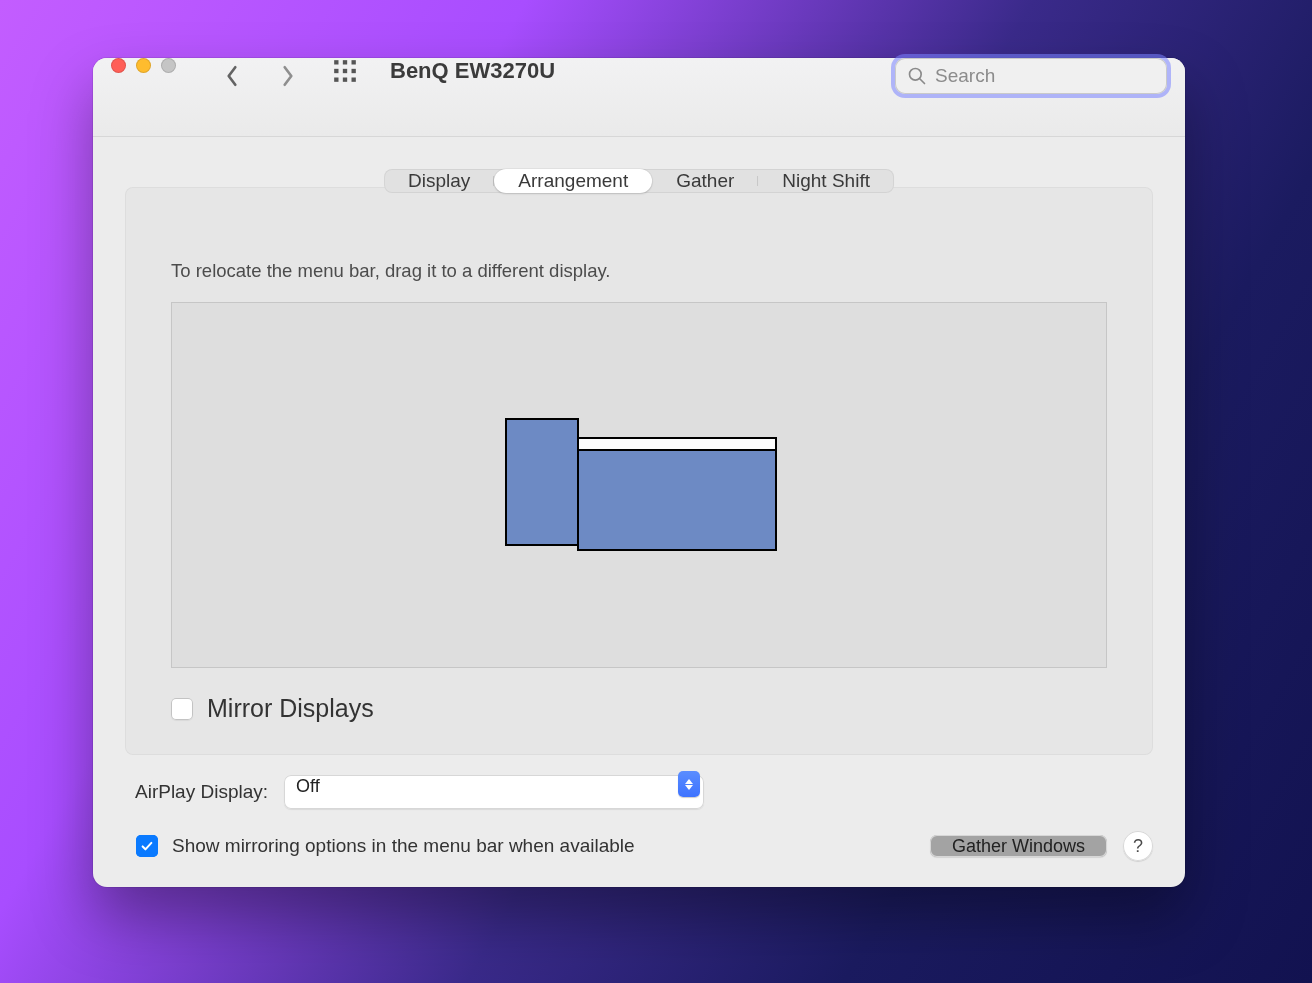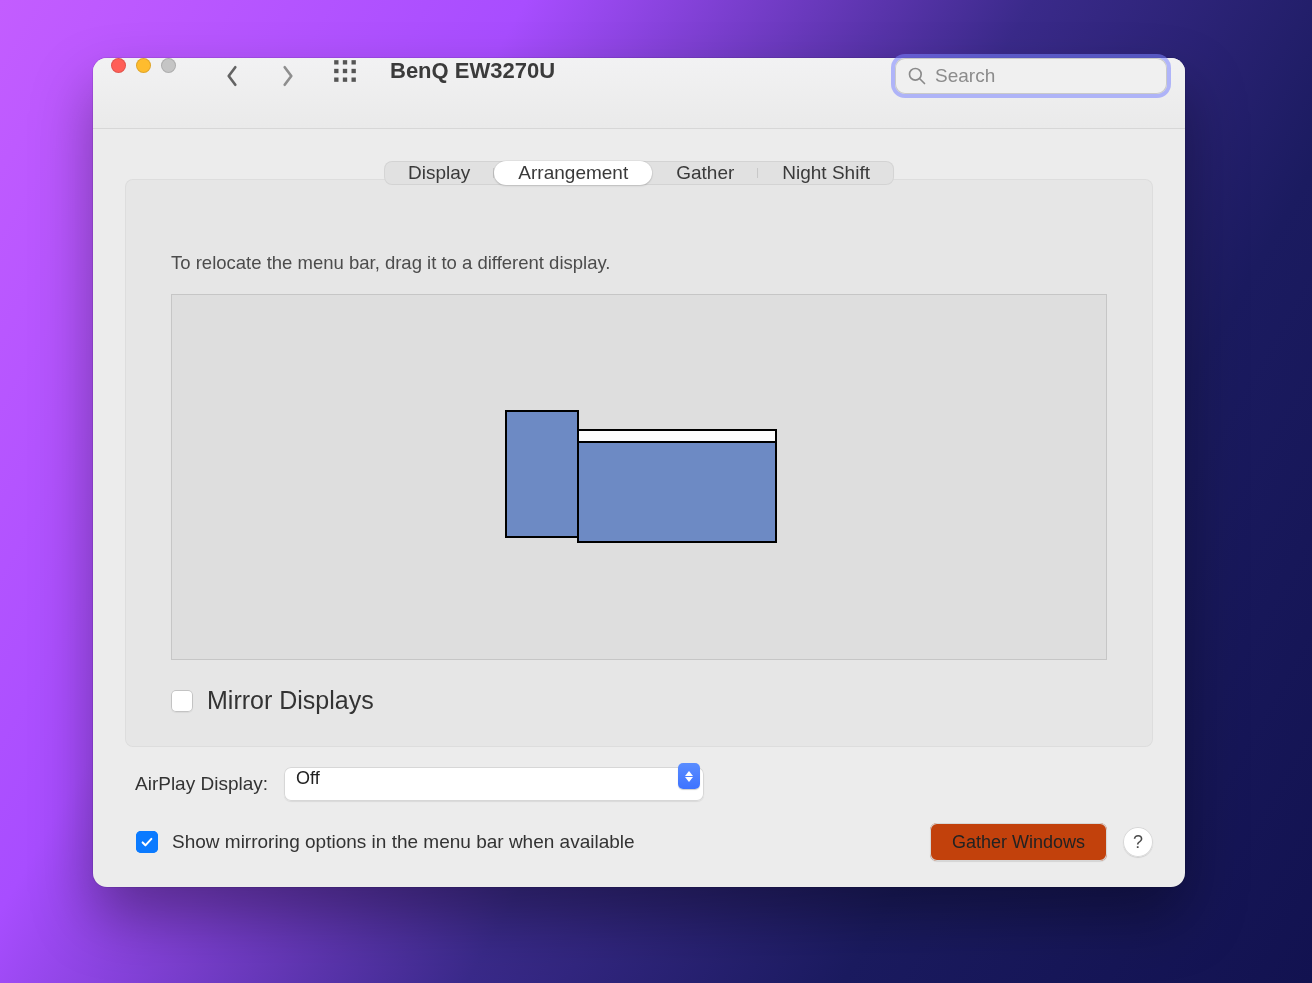--- a/index.html
+++ b/index.html
@@ -123,21 +123,21 @@
     display:flex; flex-direction:column; align-items:center; justify-content:center; gap:1px;
     box-shadow: 0 1px 1px rgba(0,0,0,.2);
   }
   .stepper .tri { width:0;height:0;border-left:4px solid transparent;border-right:4px solid transparent;}
   .stepper .up{border-bottom:5px solid #fff;}
   .stepper .down{border-top:5px solid #fff;}
   .bottom { justify-content: space-between; align-items:center; padding: 0 0 0 11px;}
   .bottom-left { gap:14px; font-size:19px; color:#333;}
   .bottom-right { gap: 16px; }
   .push-btn {
-    height:38px; padding: 0 22px; background:#c2410c; border-radius:7px;
+    height:22px; padding: 0 22px; background:#a3a3a3; border-radius:7px;
     box-shadow: 0 1px 1px rgba(0,0,0,.1), inset 0 0 0 1px #d7d7d7;
     display:flex; align-items:center; font-size:18px; color:#222;
   }
   .help-btn {
     width:30px; height:30px; border-radius:50%; background:#fff;
     box-shadow: 0 1px 1px rgba(0,0,0,.12), inset 0 0 0 1px #d7d7d7;
     display:flex; align-items:center; justify-content:center; font-size:18px; color:#4a4a4a; font-weight:500;
   }
 </style>
 </head>

